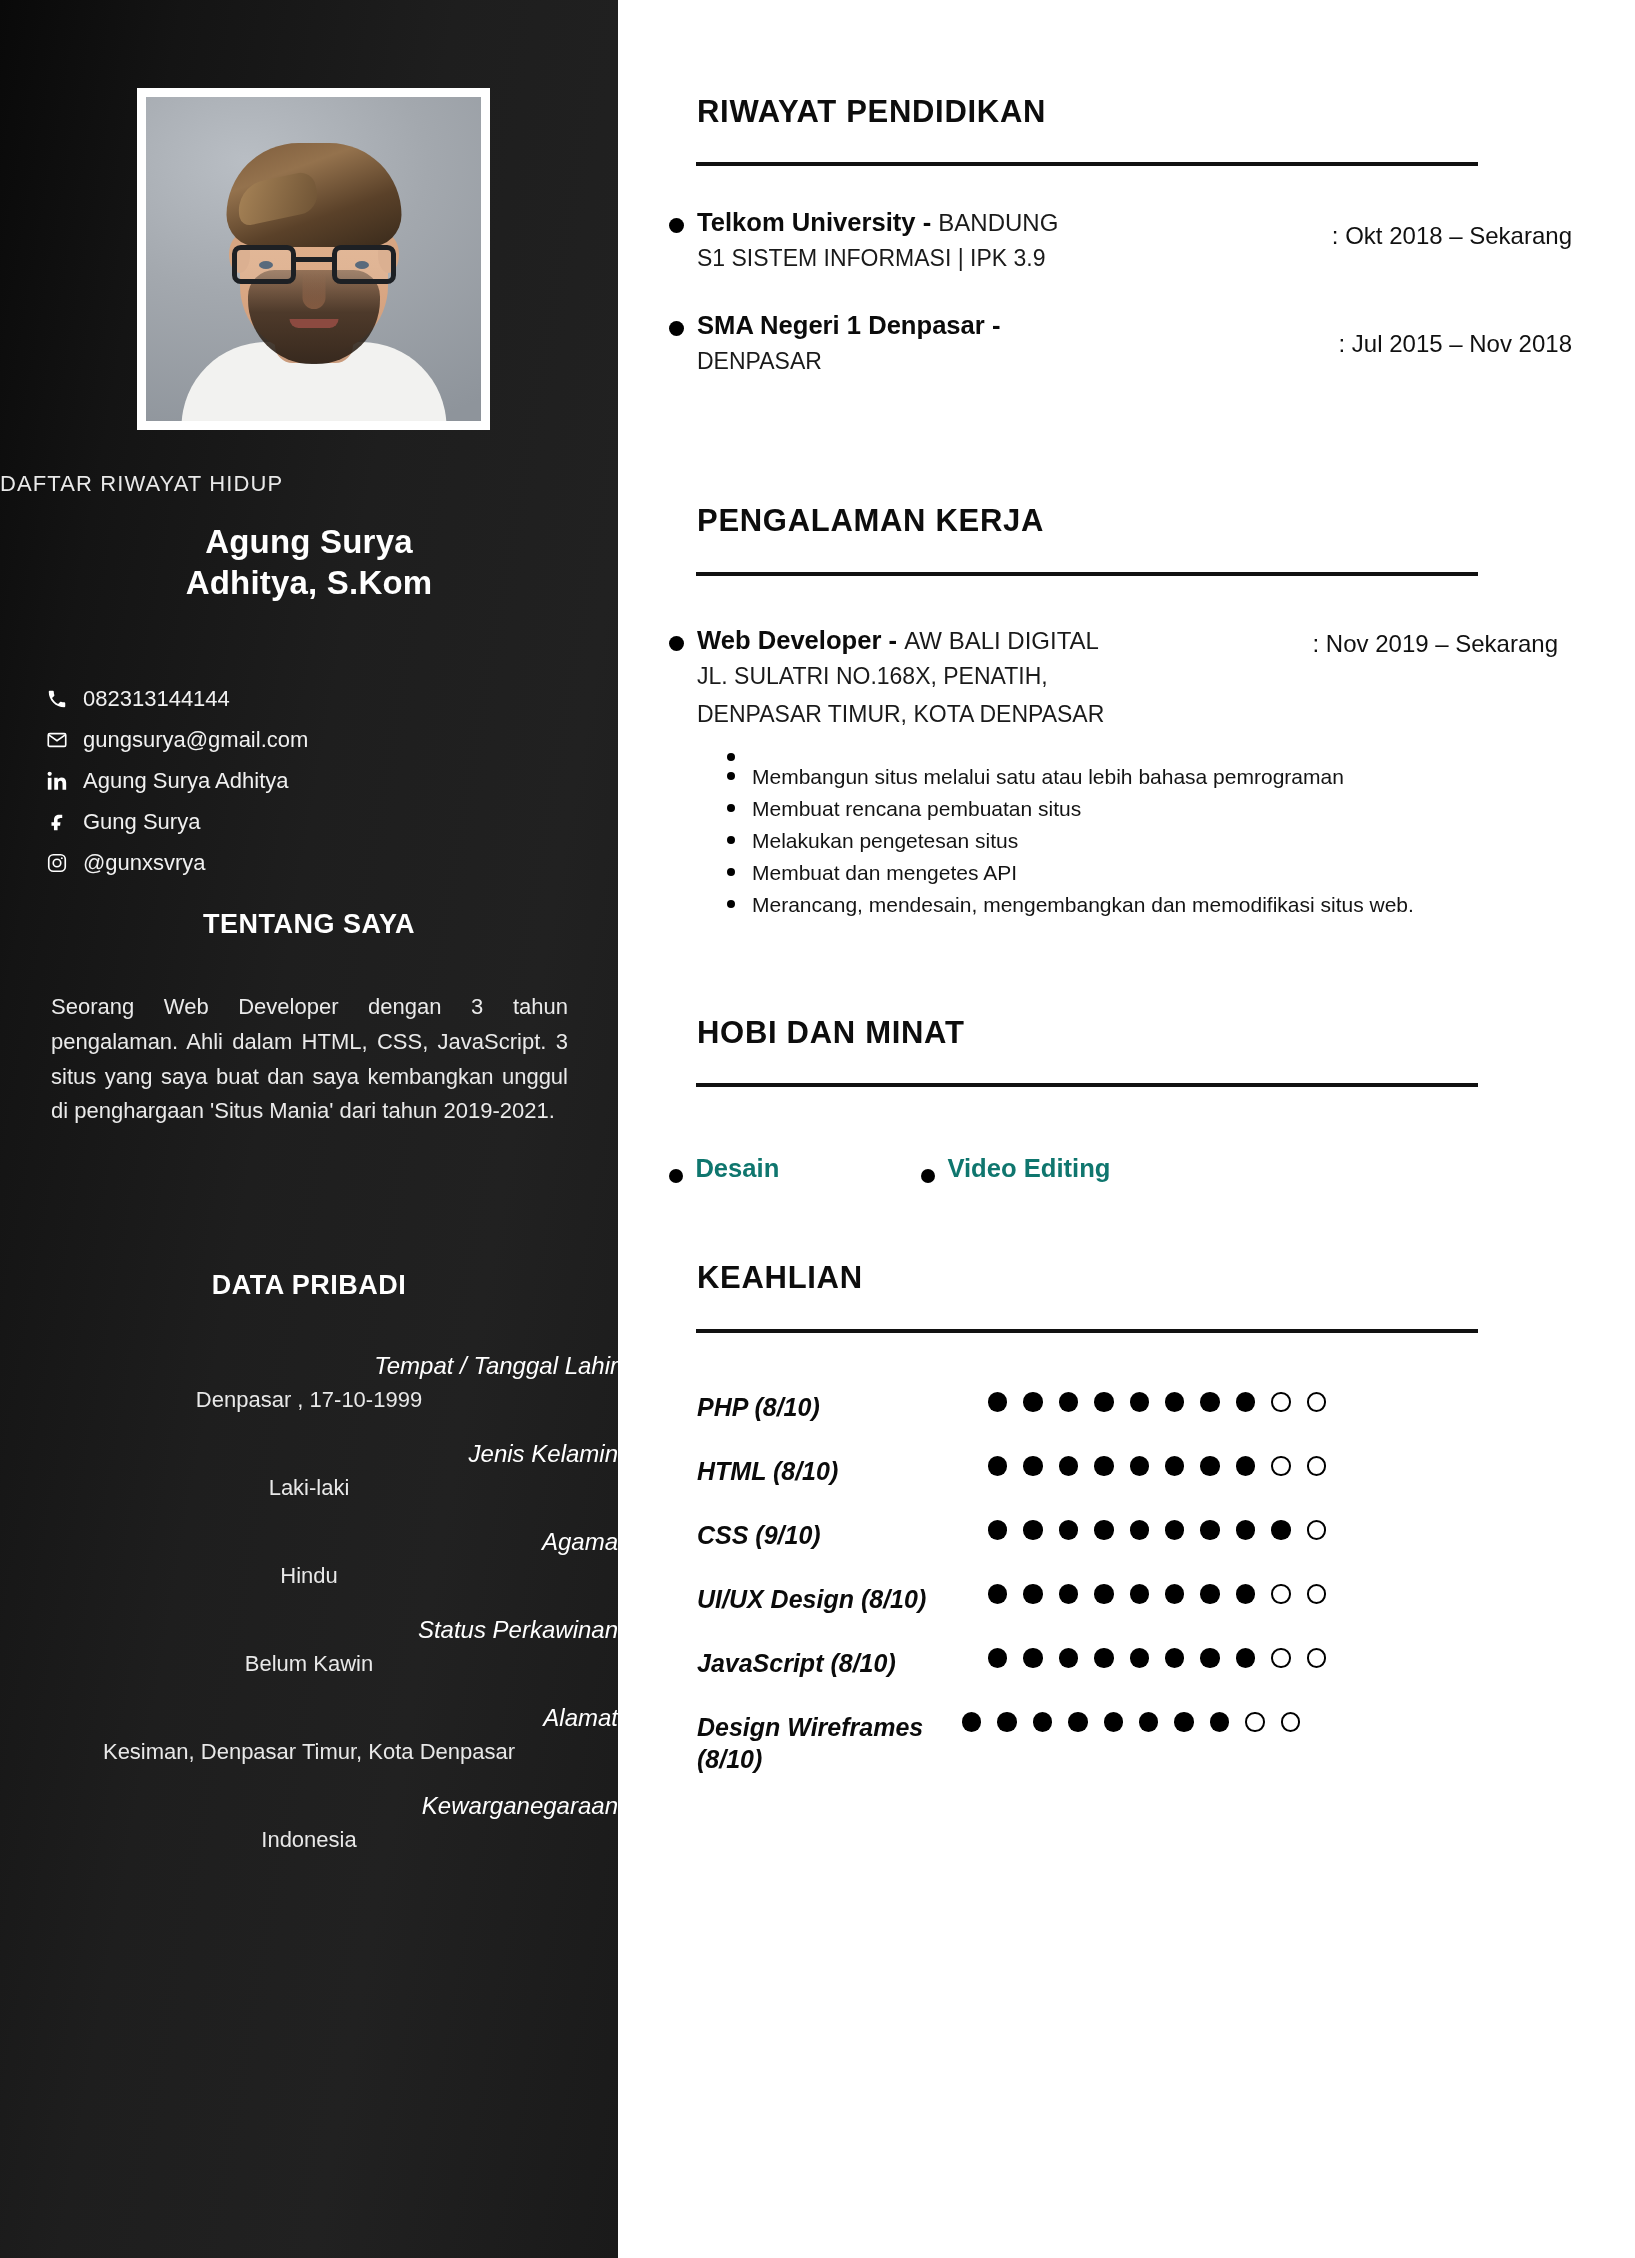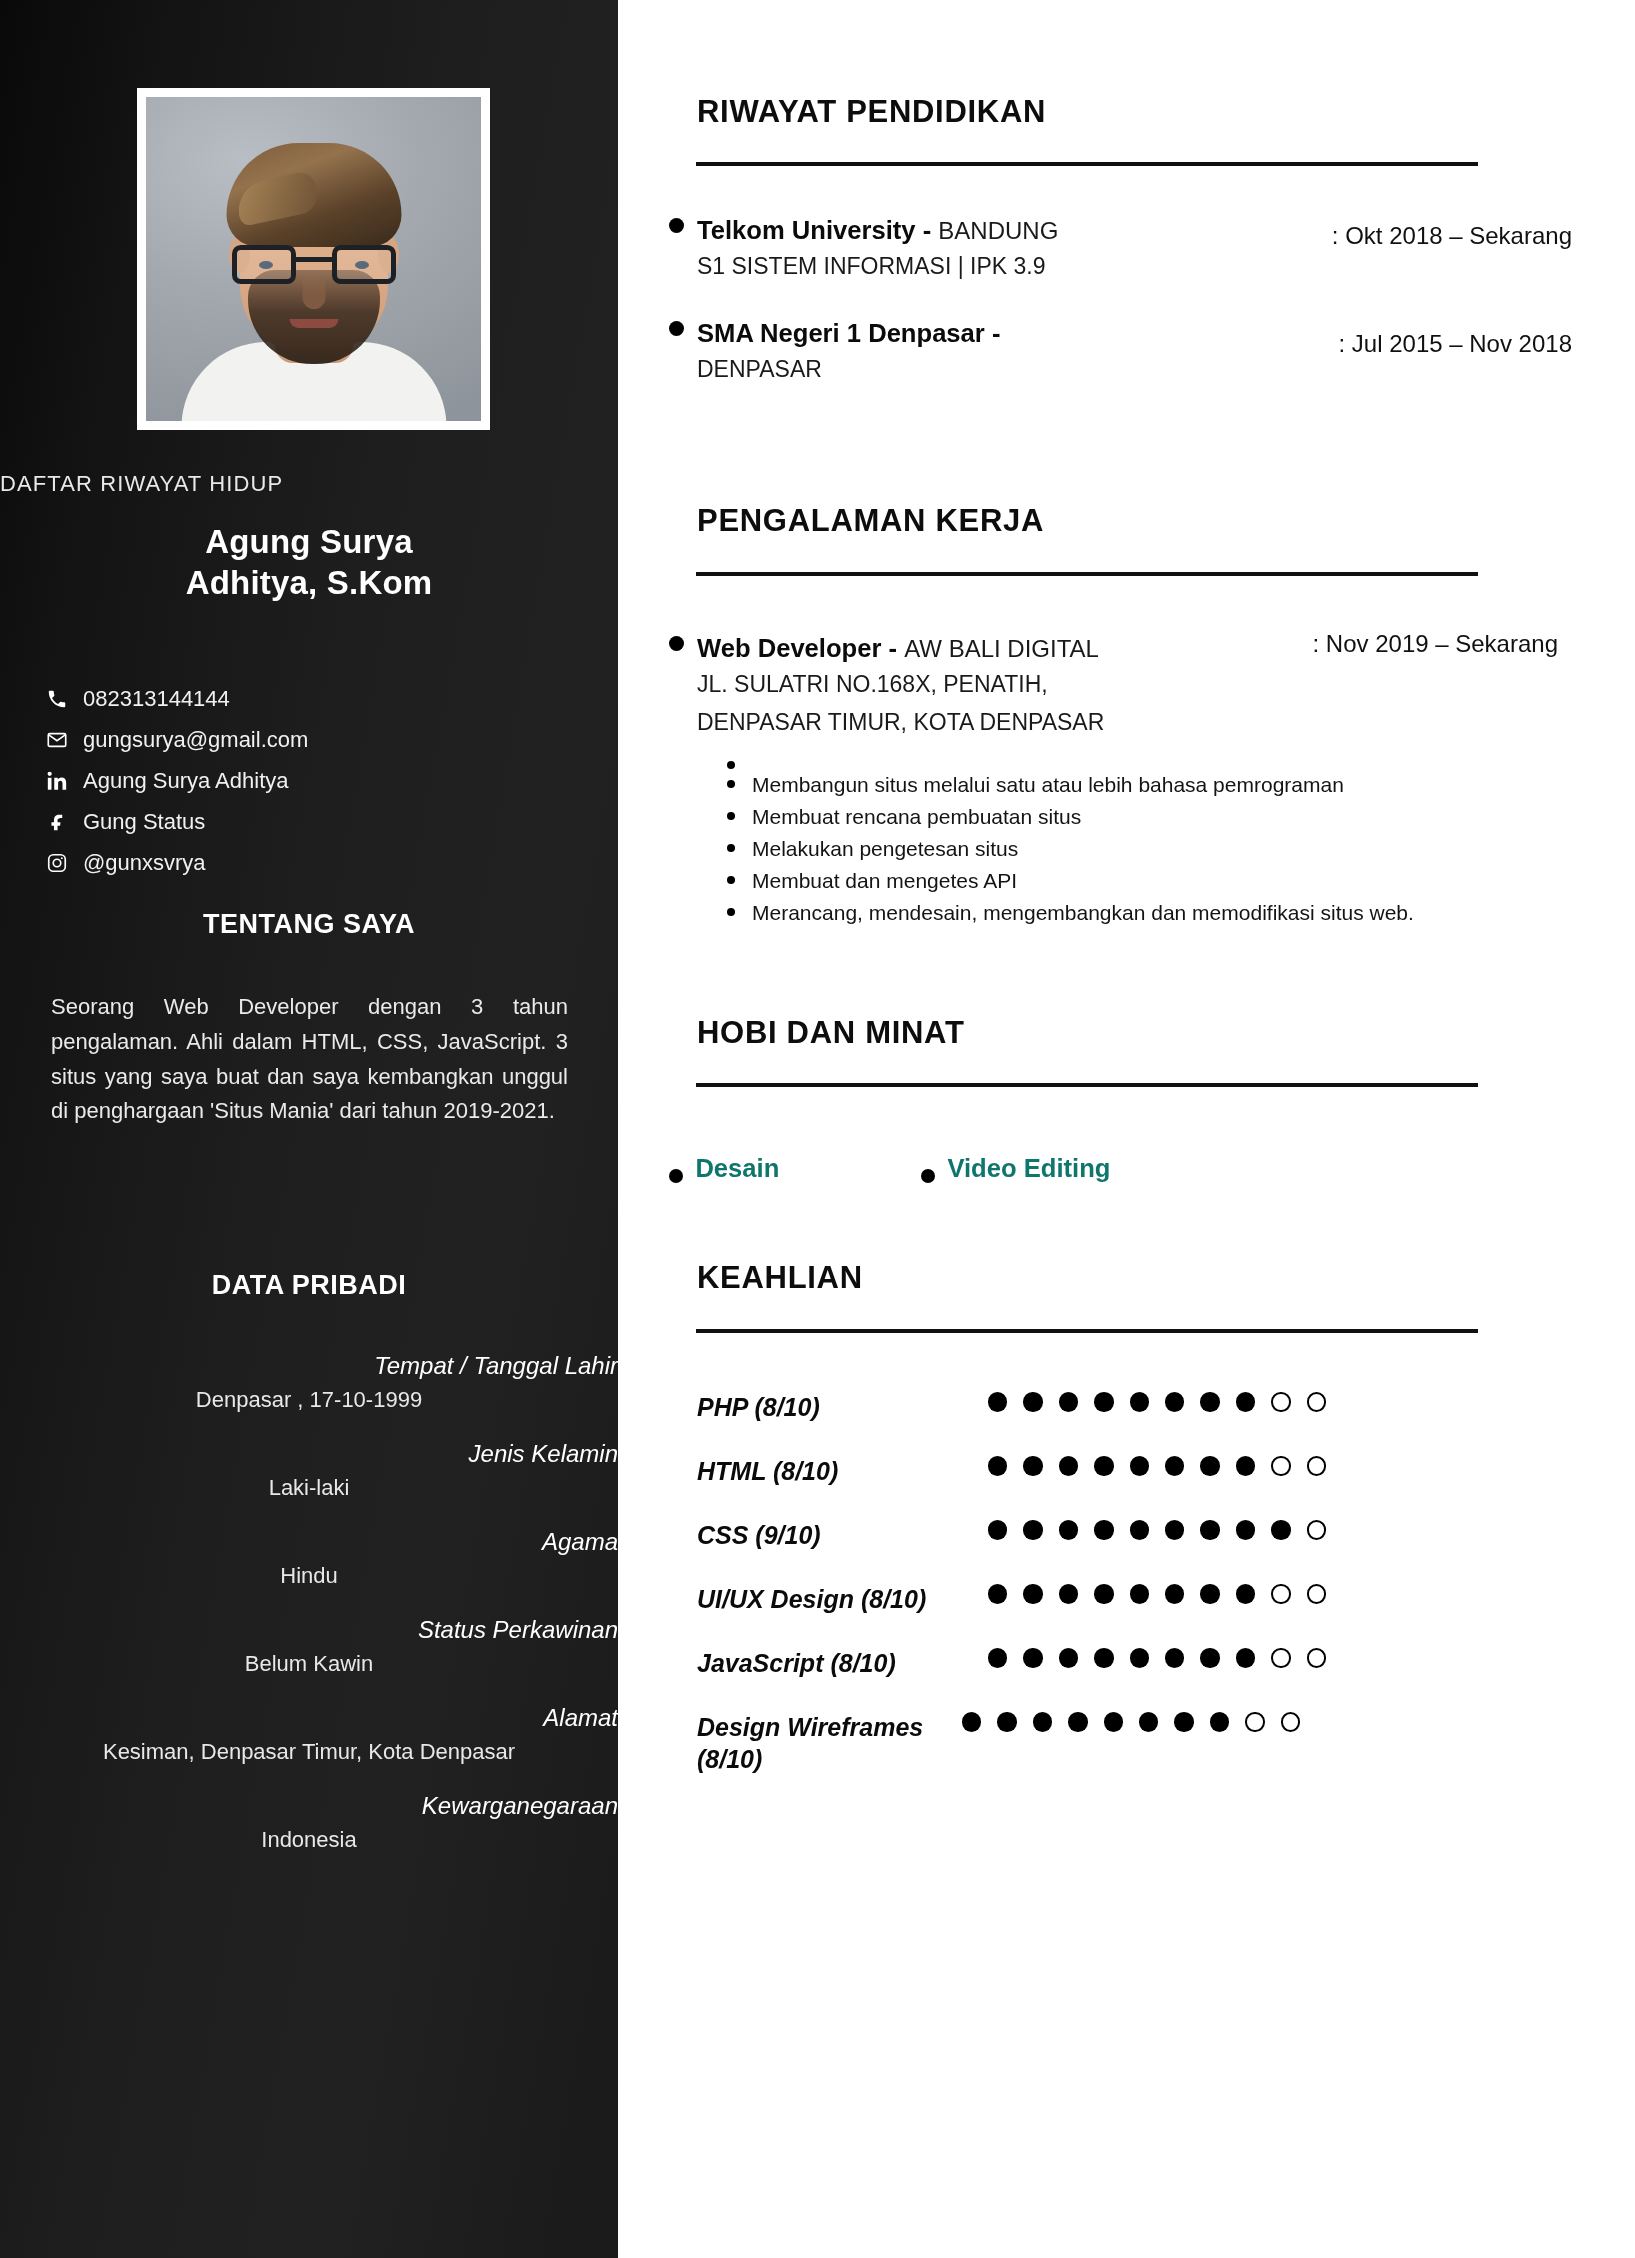--- a/index.html
+++ b/index.html
@@ -277,21 +277,21 @@
   }
 
   .entry { position: absolute; left: 51px; width: 935px; }
   .entry-bullet {
     position: absolute;
     left: 0; top: 9.7px;
     width: 15px; height: 15px;
     border-radius: 50%;
     background: #000000;
   }
-  .entry-body { margin-left: 28px; margin-top: 8px; }
+  .entry-body { margin-left: 28px; }
   .entry-head { font-size: 0; }
   .entry-title {
     font-size: 25.6px;
     font-weight: bold;
     color: #0b0b0b;
   }
   .entry-org {
     font-size: 24px;
     font-weight: 400;
     color: #1a1a1a;
@@ -455,21 +455,21 @@
         </span>
         <span>Agung Surya Adhitya</span>
       </div>
 
       <div class="contact-row">
         <span class="contact-ico">
           <svg width="22" height="22" viewBox="0 0 24 24" fill="#fff">
               <path d="M15.4 7.6h2.3V4.2c-.4-.05-1.8-.2-3.4-.2-3.3 0-5.6 2-5.6 5.7v2.6H6v3.8h2.7V21h3.9v-4.9h2.8l.4-3.8h-3.2v-2.2c0-1.1.3-1.9 1.8-1.9z"></path>
             </svg>
         </span>
-        <span>Gung Status</span>
+        <span>Gung Surya</span>
       </div>
 
       <div class="contact-row">
         <span class="contact-ico">
           <svg width="22" height="22" viewBox="0 0 24 24" fill="none" stroke="#fff" stroke-width="1.8">
               <rect x="3" y="3" width="18" height="18" rx="5"></rect>
               <circle cx="12" cy="12" r="4.1"></circle>
               <circle cx="17.3" cy="6.7" r="1.05" fill="#fff" stroke="none"></circle>
             </svg>
         </span>

